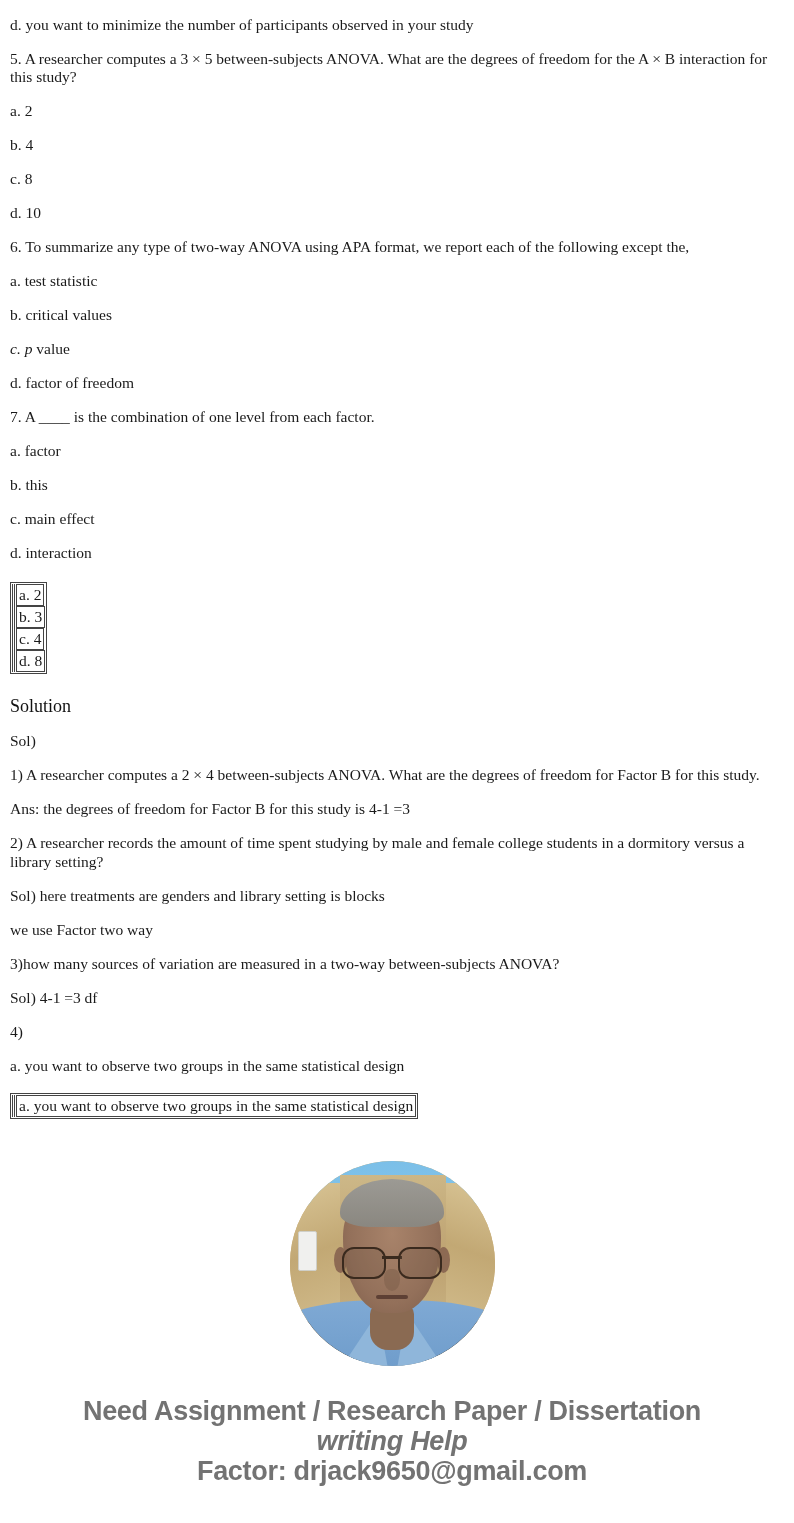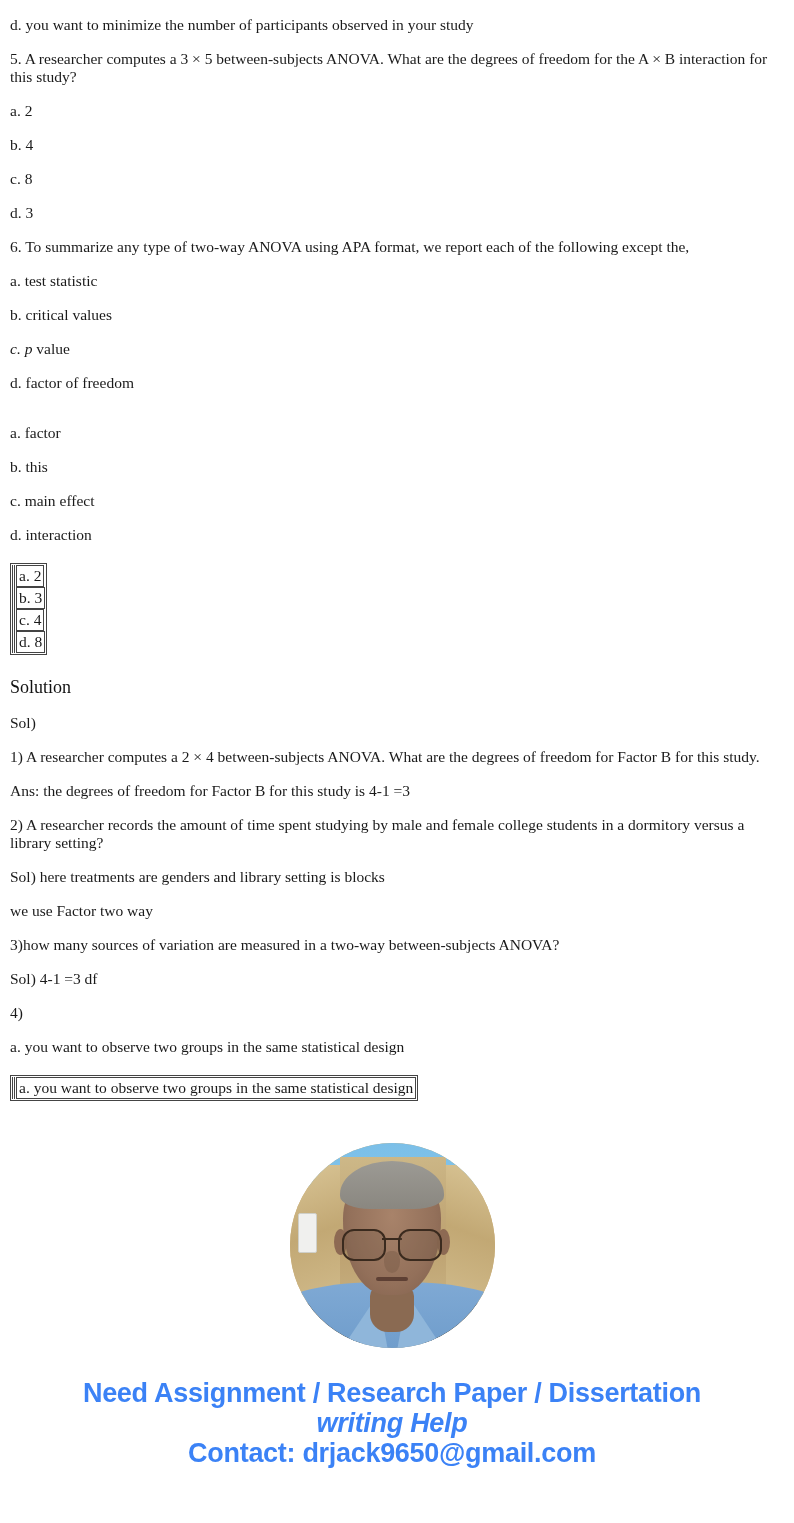--- a/index.html
+++ b/index.html
@@ -264,21 +264,21 @@
     background: rgba(120,90,70,0.45);
     border-radius: 40% 40% 50% 50%;
   }
 
   
   .cta {
     margin-top: 26px;
     text-align: center;
     font-family: "Liberation Sans", "DejaVu Sans", sans-serif;
     font-weight: bold;
-    color: #3b82f6;
+    color: #737373;
     font-size: 27px;
     line-height: 30px;
     letter-spacing: -0.3px;
     padding: 0 12px;
   }
   .cta .line2 { display: block; font-style: italic; }
   .cta .line3 { display: block; }
 </style>
 </head>
 <body>
@@ -299,38 +299,39 @@
 
     <p class="q">a. 2</p>
     <div class="sp"></div>
 
     <p class="q">b. 4</p>
     <div class="sp"></div>
 
     <p class="q">c. 8</p>
     <div class="sp"></div>
 
-    <p class="q">d. 3</p>
+    <p class="q">d. 10</p>
     <div class="sp"></div>
 
     <p class="q">6. To summarize any type of two-way ANOVA using APA format, we report each of the following except the,</p>
     <div class="sp"></div>
 
     <p class="q">a. test statistic</p>
     <div class="sp"></div>
 
     <p class="q">b. critical values</p>
     <div class="sp"></div>
 
     <p class="q"><span class="italic">c. p</span><span> value</span></p>
     <div class="sp"></div>
 
     <p class="q">d. factor of freedom</p>
     <div class="sp"></div>
 
+    <p class="q">7. A ____ is the combination of one level from each factor.</p>
     <div class="sp"></div>
 
     <p class="q">a. factor</p>
     <div class="sp"></div>
 
     <p class="q">b. this</p>
     <div class="sp"></div>
 
     <p class="q">c. main effect</p>
     <div class="sp"></div>
@@ -436,17 +437,17 @@
           <div class="av-bridge"></div>
           <div class="av-lens av-lensR"></div>
         </div>
         <div class="av-mouth"></div>
       </div>
     </div>
 
     <div class="cta">
       <span>Need Assignment / Research Paper / Dissertation</span>
       <span class="line2">writing Help</span>
-      <span class="line3">Contact: drjack9650@gmail.com</span>
+      <span class="line3">Factor: drjack9650@gmail.com</span>
     </div>
 
   </div>
 </div>
 
 </body></html>

